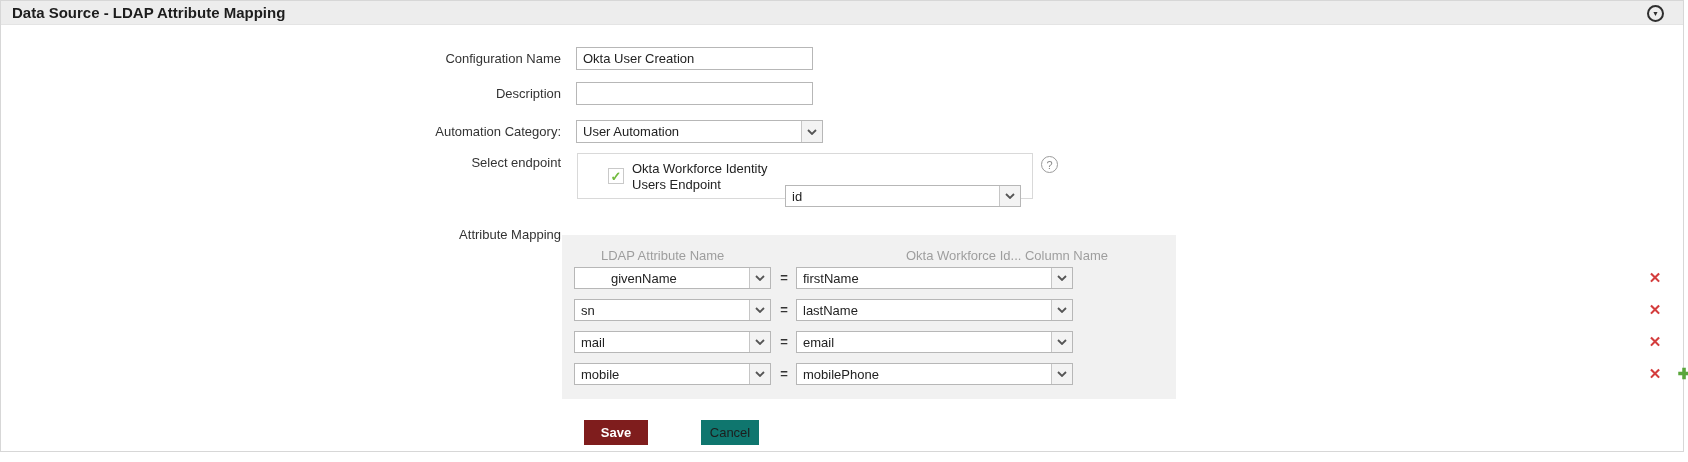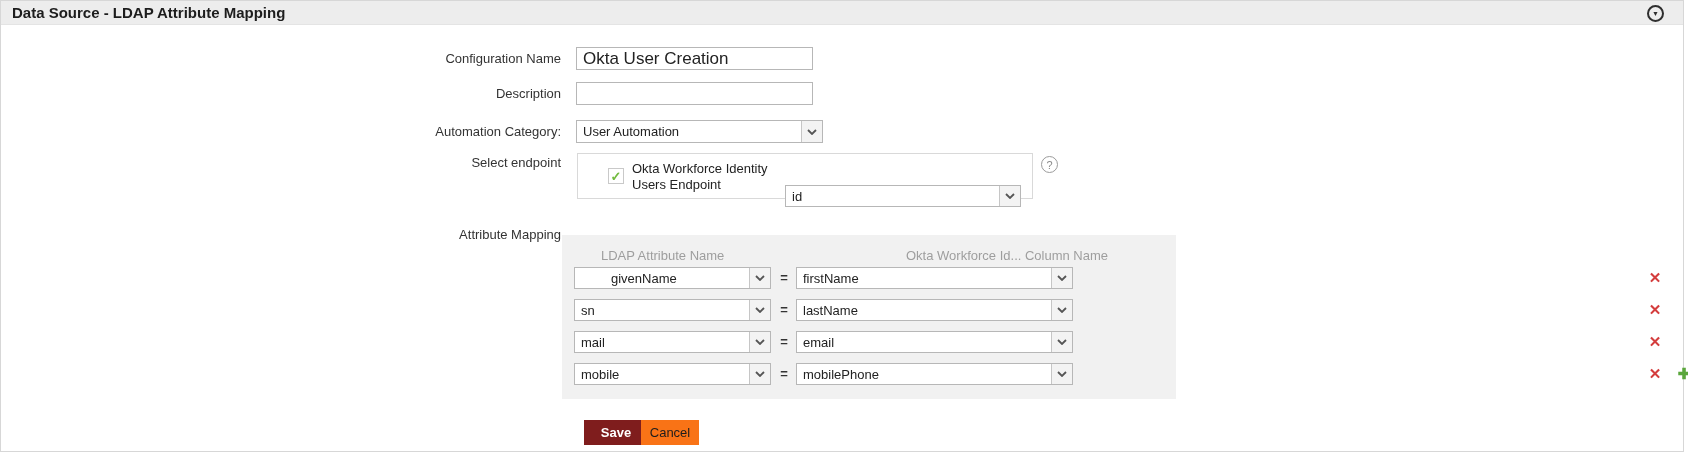--- a/index.html
+++ b/index.html
@@ -26,21 +26,21 @@
     display:flex; align-items:center; justify-content:center;
     font-size:7px; color:#2e2e2e; line-height:1; cursor:pointer;
   }
   .form-label {
     position:absolute; left:0; width:560px; text-align:right;
     color:#333; line-height:23px; height:23px;
   }
   .text-input {
     position:absolute; left:575px; width:237px; height:23px;
     border:1px solid #b7b7b7; background:#fff; padding:0 6px;
-    font-family:"Liberation Sans", sans-serif; font-size:17px; color:#222;
+    font-family:"Liberation Sans", sans-serif; font-size:13px; color:#222;
     outline:none;
   }
   
   .select {
     position:absolute; height:23px; border:1px solid #b7b7b7; background:#fff;
     display:flex; align-items:stretch; cursor:pointer;
   }
   .select-value {
     flex:1; padding:0 6px; line-height:21px; color:#222;
     white-space:nowrap; overflow:hidden;
@@ -89,21 +89,21 @@
     font-family:"Liberation Sans", sans-serif;
   }
   .del-btn { left:1083px; }
   .add-btn { left:1112px; }
   
   .btn {
     position:absolute; top:419px; height:25px; border:none; cursor:pointer;
     font-family:"Liberation Sans", sans-serif; font-size:13px;
   }
   .btn-save { left:583px; width:64px; color:#fff; font-weight:bold; }
-  .btn-cancel { left:640px; width:58px; background:#f97316; color:#1d1d1d; }
+  .btn-cancel { left:700px; width:58px; background:#0f766e; color:#1d1d1d; }
 </style>
 </head>
 <body>
 
 <div class="panel">
 
   <div class="panel-header">
     <span class="panel-title">Data Source - LDAP Attribute Mapping</span>
     <span class="collapse-btn">
       <span>▼</span>

